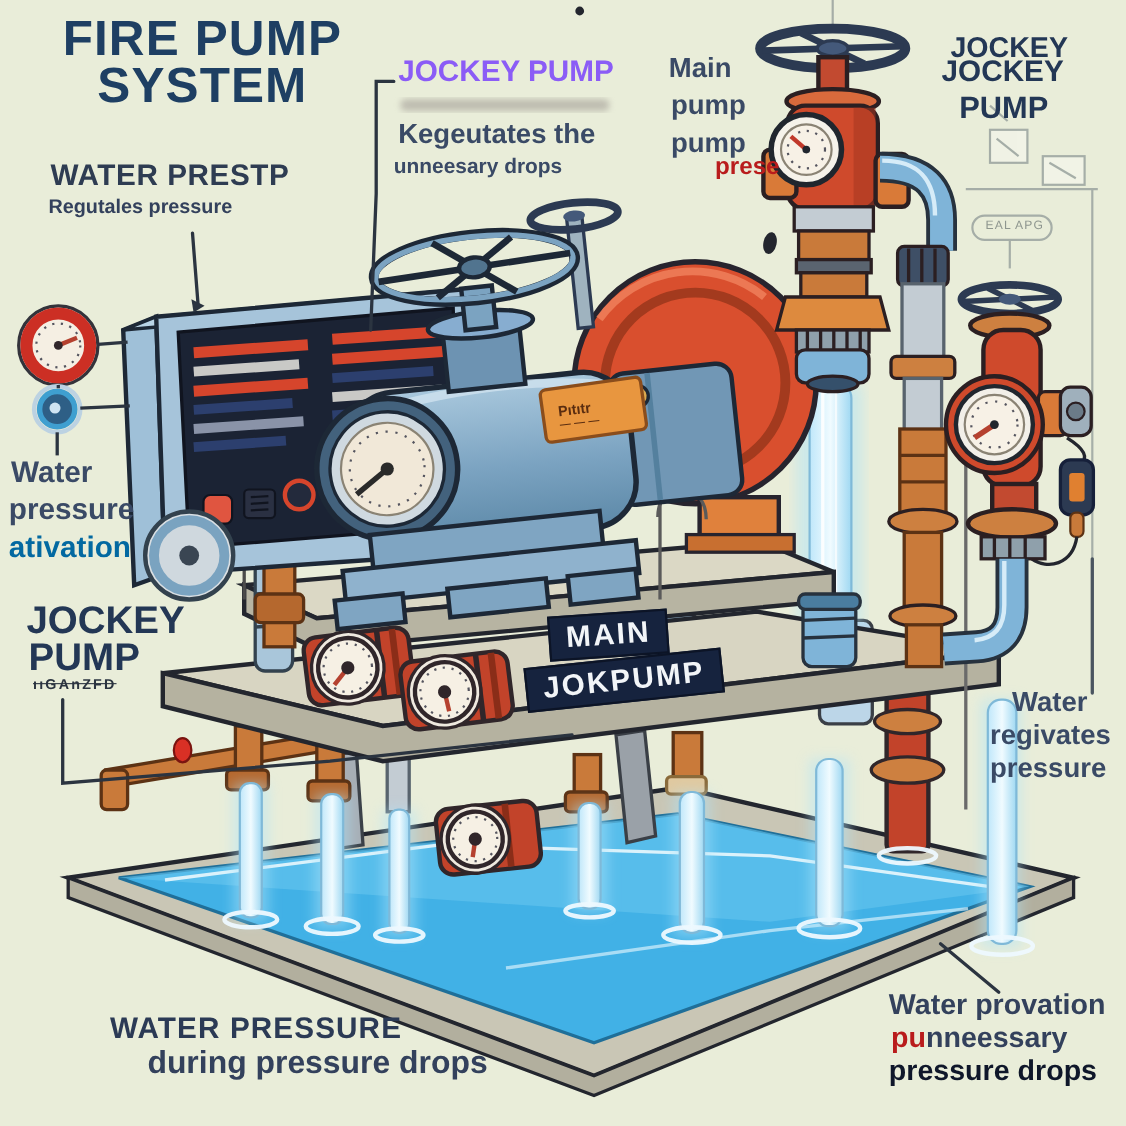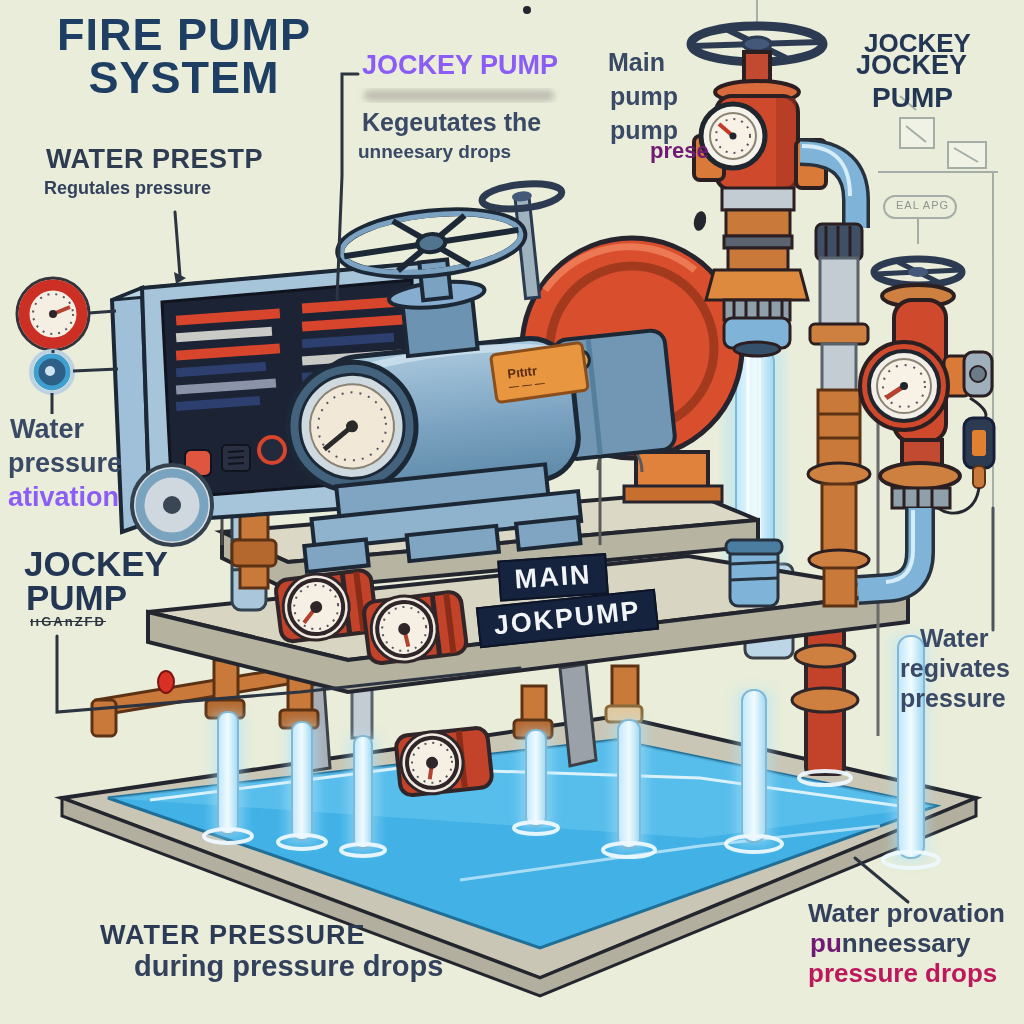--- a/index.html
+++ b/index.html
@@ -3,21 +3,21 @@
 <meta charset="utf-8">
 <style>
   html,body{margin:0;padding:0;}
   .stage{position:relative;width:1024px;height:1024px;background:#e9edd9;overflow:hidden;
          font-family:"Liberation Sans",sans-serif;}
   svg.art{position:absolute;left:0;top:0;}
   .lbl{position:absolute;color:#2e3c52;white-space:nowrap;line-height:1.0;}
   .b{font-weight:bold;}
   .m{font-weight:600;}
   .title{color:#1e3f63;font-weight:bold;font-size:45px;letter-spacing:1px;text-align:center;line-height:0.95;}
-  .faint{color:#701a75;}
+  .faint{color:#b91c1c;}
   .sign{position:absolute;left:476px;top:556px;transform:rotate(-4deg);}
   .signbox{background:#16233e;color:#f2f5f8;font-weight:bold;letter-spacing:2px;
            padding:3px 14px;border:2px solid #0c1426;display:inline-block;}
   .garbled{text-decoration:line-through;letter-spacing:2px;}
   .plate-txt{position:absolute;left:508px;top:364px;transform:rotate(-7deg);color:#5a2d10;font-weight:bold;}
 </style>
 </head>
 <body>
 
 <div class="stage">
@@ -452,41 +452,41 @@
   <div class="lbl m" style="left:610px;top:84px;font-size:25px;color:#3a4a66;">pump</div>
   <div class="lbl m" style="left:610px;top:118px;font-size:25px;color:#3a4a66;">pump</div>
   <div class="lbl faint m" style="left:650px;top:140px;font-size:22px;">prese</div>
 
   <div class="lbl b" style="left:864px;top:30px;font-size:26px;color:#233755;">JOCKEY</div>
   <div class="lbl b" style="left:856px;top:52px;font-size:27px;color:#233755;">JOCKEY</div>
   <div class="lbl b" style="left:872px;top:84px;font-size:28px;color:#233755;">PUMP</div>
 
   <div class="lbl m" style="left:10px;top:416px;font-size:27px;color:#3a4a66;">Water</div>
   <div class="lbl m" style="left:8px;top:450px;font-size:27px;color:#3a4a66;">pressure</div>
-  <div class="lbl m" style="left:8px;top:484px;font-size:27px;color:#8b5cf6;">ativation</div>
+  <div class="lbl m" style="left:8px;top:484px;font-size:27px;color:#0369a1;">ativation</div>
 
   <div class="lbl b" style="left:24px;top:546px;font-size:35px;color:#233755;">JOCKEY</div>
   <div class="lbl b" style="left:26px;top:580px;font-size:35px;color:#233755;">PUMP</div>
   <div class="lbl b garbled" style="left:30px;top:615px;font-size:13px;color:#2b3440;">ııGAnZFD</div>
 
   <div class="sign">
     <div class="signbox" style="font-size:27px;margin-left:24px;">MAIN</div><br>
     <div class="signbox" style="font-size:27px;margin-top:1px;transform:rotate(-2deg);">JOKPUMP</div>
   </div>
 
   <div class="lbl m" style="left:920px;top:626px;font-size:25px;color:#3a4a66;">Water</div>
   <div class="lbl m" style="left:900px;top:656px;font-size:25px;color:#3a4a66;">regivates</div>
   <div class="lbl m" style="left:900px;top:686px;font-size:25px;color:#3a4a66;">pressure</div>
 
   <div class="lbl b" style="left:100px;top:922px;font-size:27px;letter-spacing:1px;color:#2b3a55;">WATER PRESSURE</div>
   <div class="lbl m" style="left:808px;top:900px;font-size:26px;color:#33415c;">Water provation</div>
 
   <div class="lbl m" style="left:134px;top:952px;font-size:29px;color:#33415c;">during pressure drops</div>
   <div class="lbl m" style="left:810px;top:930px;font-size:26px;color:#33415c;"><span class="faint">pu</span><span>nneessary</span></div>
-  <div class="lbl m" style="left:808px;top:960px;font-size:26px;color:#be185d;text-align:right;">pressure drops</div>
+  <div class="lbl m" style="left:808px;top:960px;font-size:26px;color:#0f172a;text-align:right;">pressure drops</div>
 
   <div class="plate-txt">
     <div style="font-size:13px;">Pıtıtr</div>
     <div style="font-size:10px;letter-spacing:3px;">———</div>
   </div>
 
   <div class="lbl" style="left:896px;top:200px;font-size:11px;color:#8e968f;letter-spacing:1px;">EAL APG</div>
 
 </div>
 

